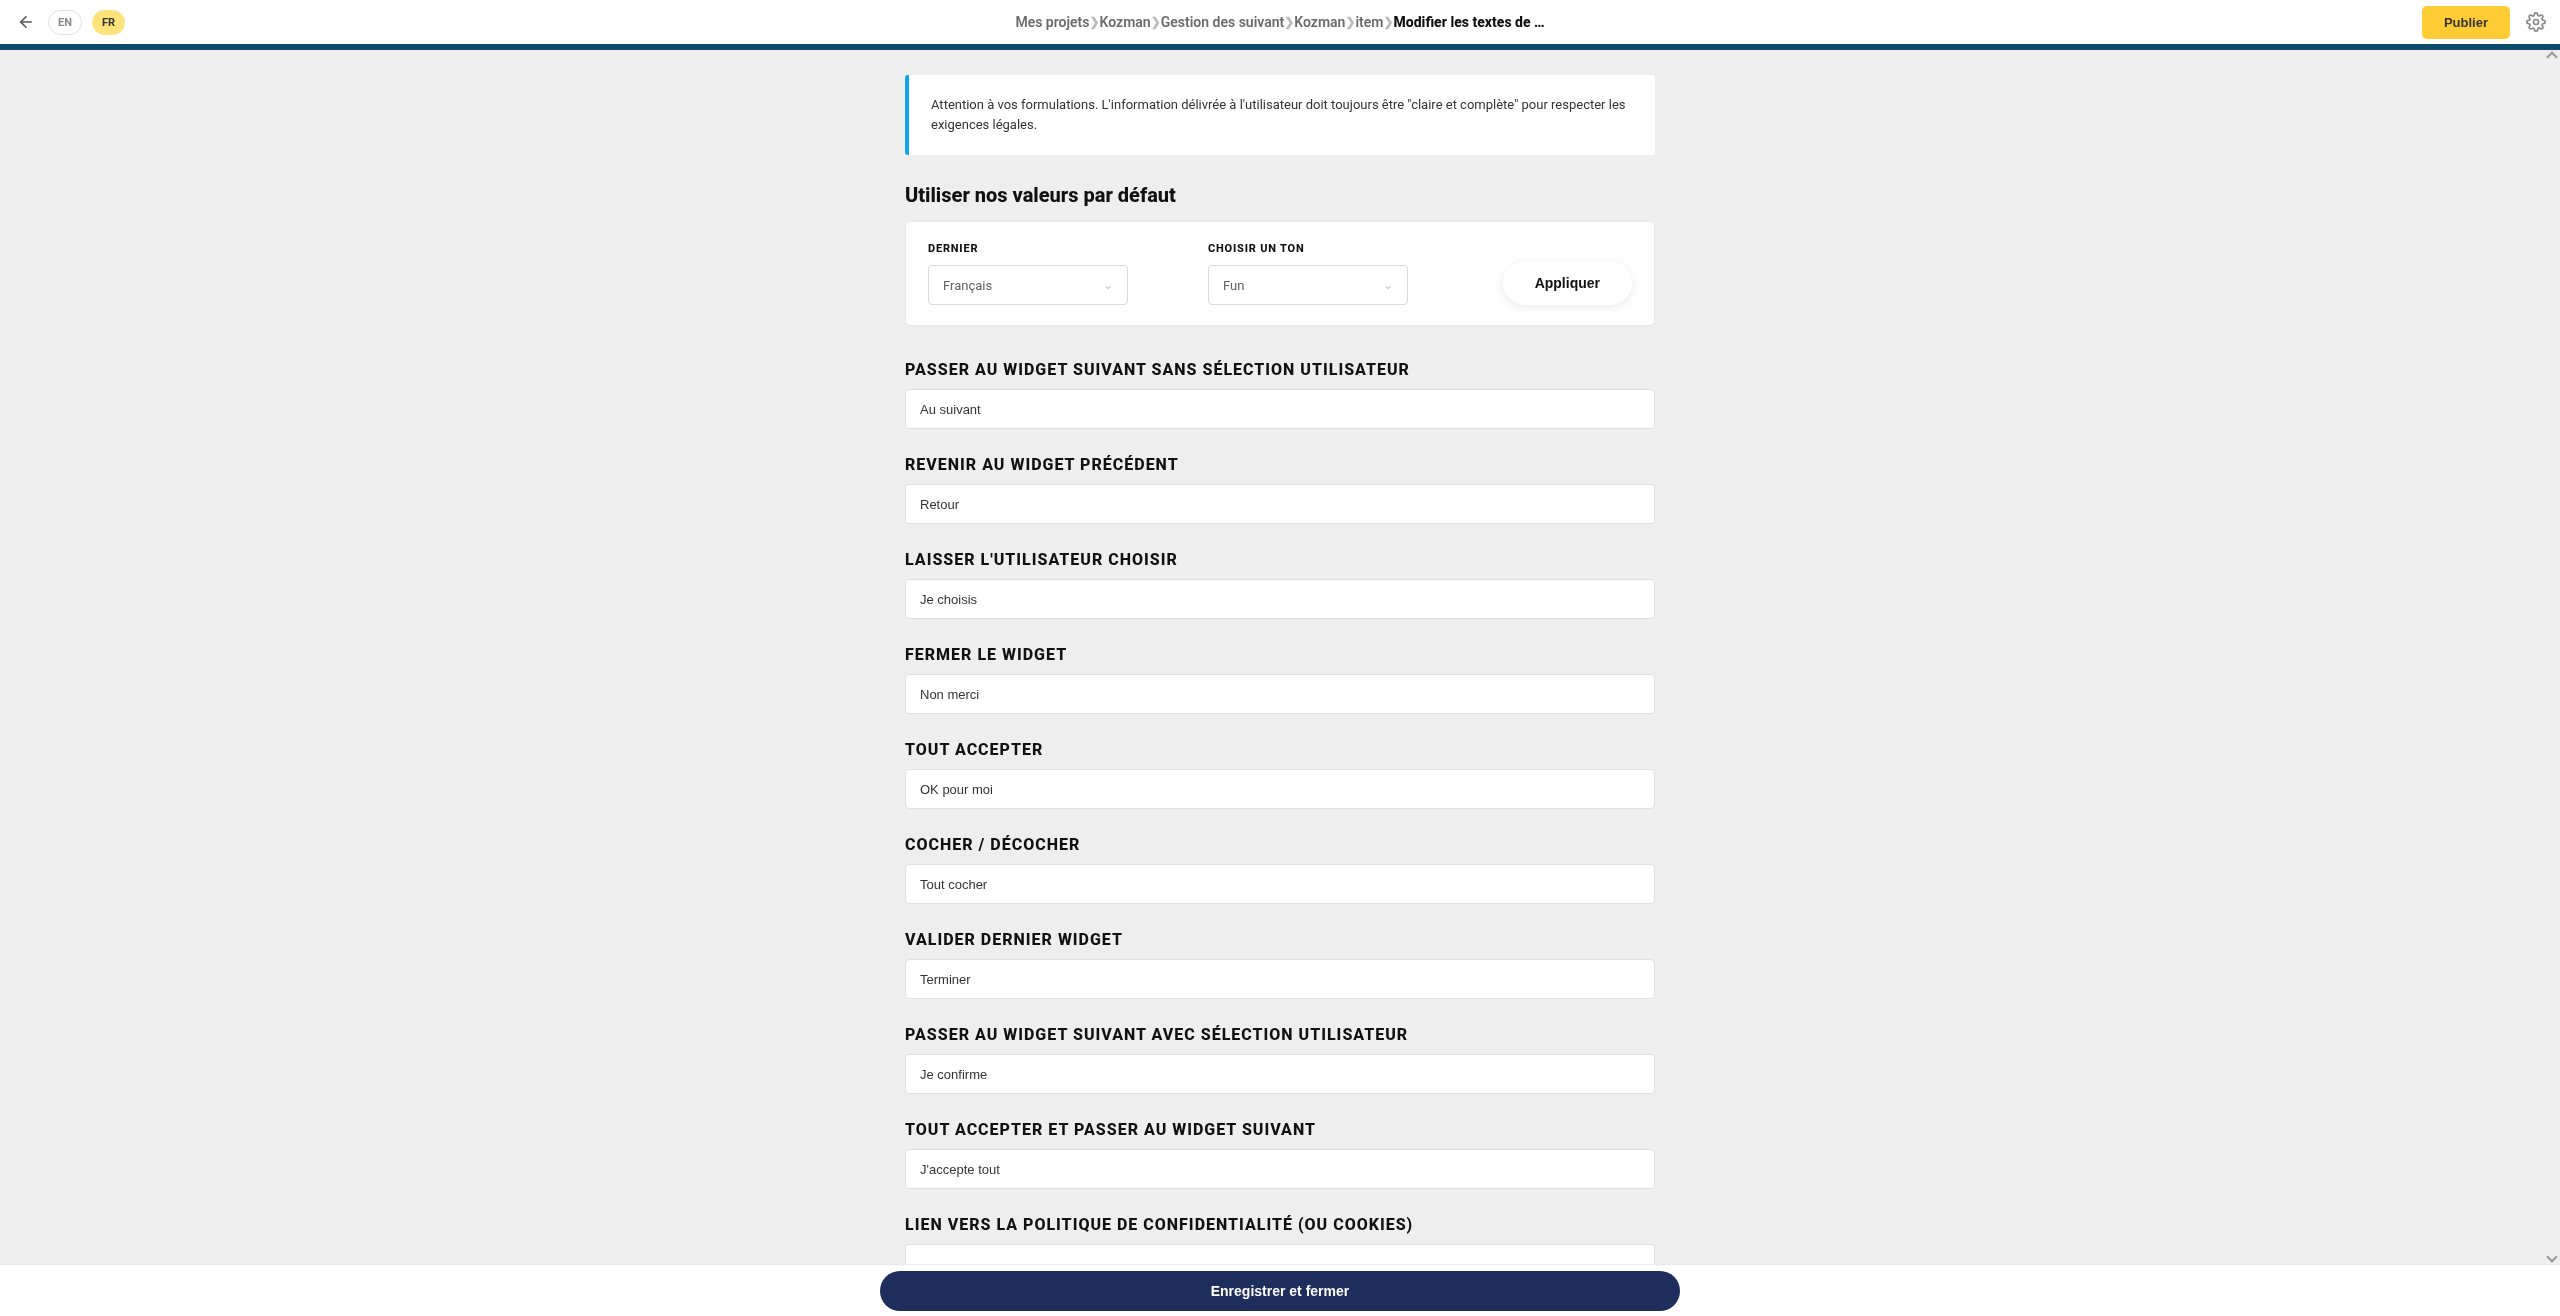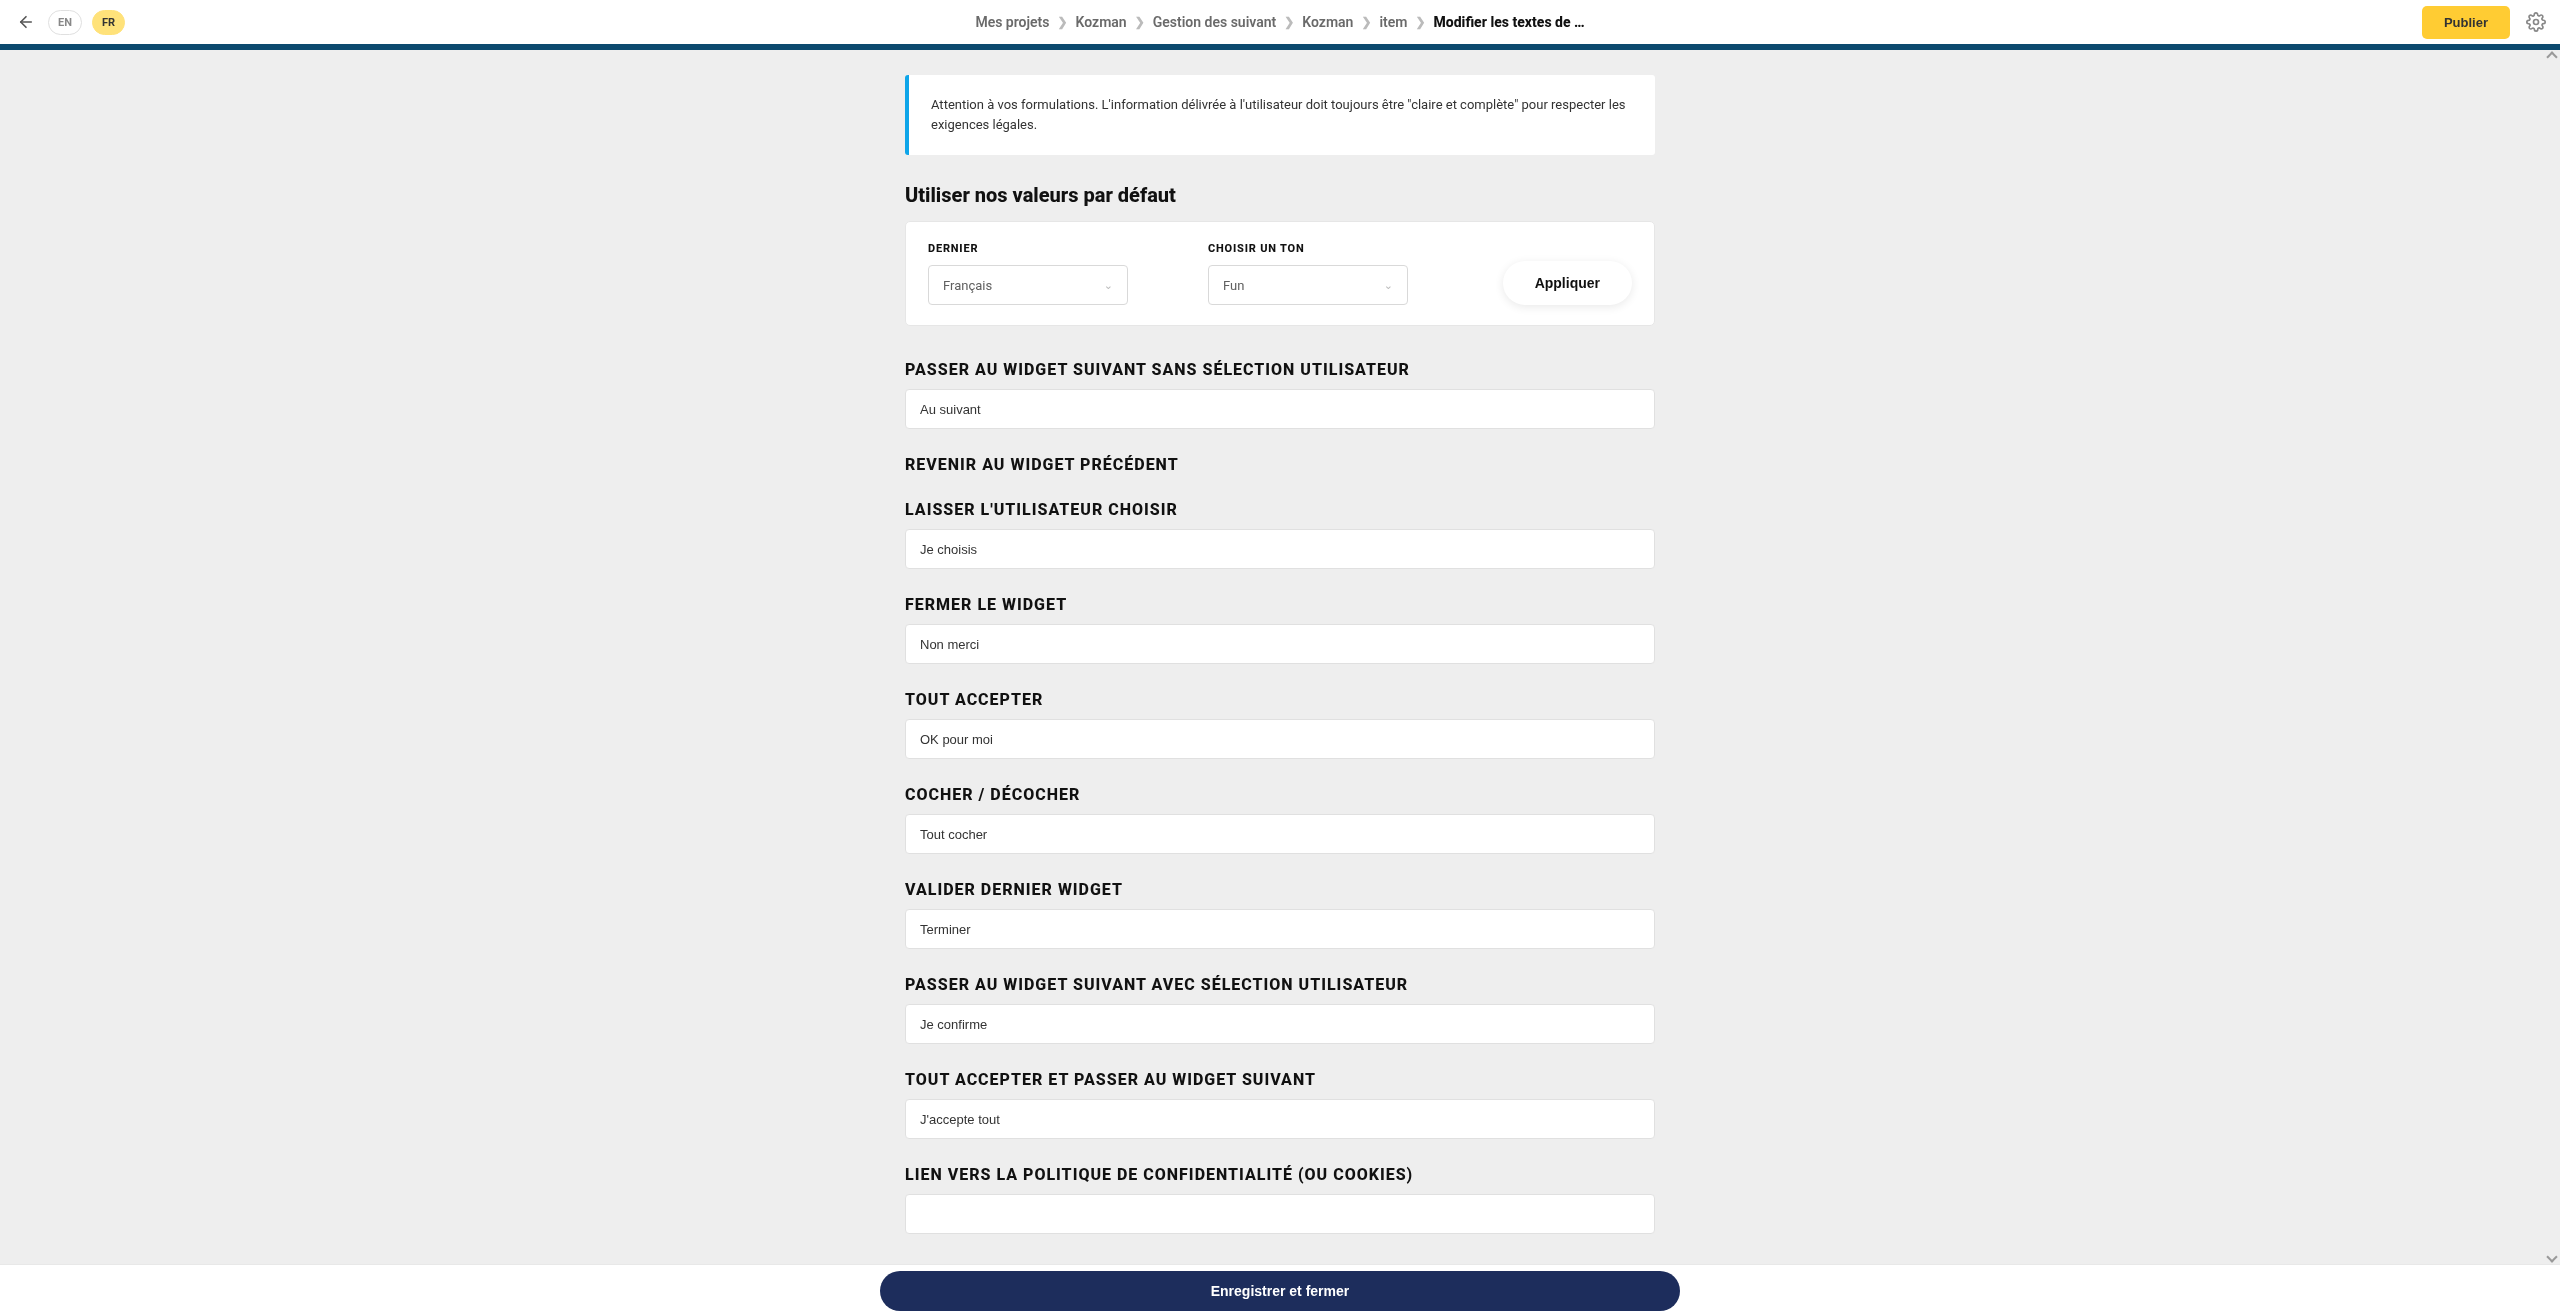--- a/index.html
+++ b/index.html
@@ -37,21 +37,21 @@
       padding: 5px 9px;
       color: #888;
       cursor: pointer;
       background: #fff;
     }
     .lang-pill.active { background: #ffe27a; border-color: #ffe27a; color: #333; }
     .breadcrumb {
       position: absolute;
       left: 50%;
       transform: translateX(-50%);
-      display: flex; align-items: center; gap: 8px;
+      display: flex; align-items: center; gap: 0;
       font-size: 14px;
       color: #6a6a6a;
       font-weight: 600;
     }
     .breadcrumb .bc-item { cursor: pointer; }
     .breadcrumb .bc-sep { color: #bbb; font-size: 12px; }
     .breadcrumb .bc-current { color: #111; font-weight: 800; }
     .header-right { margin-left: auto; display: flex; align-items: center; gap: 16px; }
     .publish-btn {
       background: #ffcc33;
@@ -281,20 +281,21 @@
       <button class="apply-btn">Appliquer</button>
     </div>
 
     <div class="field-block">
       <span class="field-label">PASSER AU WIDGET SUIVANT SANS SÉLECTION UTILISATEUR</span>
       <input class="field-input" value="Au suivant" style="">
     </div>
 
     <div class="field-block">
       <span class="field-label">REVENIR AU WIDGET PRÉCÉDENT</span>
+      <input class="field-input" value="Retour" style="">
     </div>
 
     <div class="field-block">
       <span class="field-label">LAISSER L'UTILISATEUR CHOISIR</span>
       <input class="field-input" value="Je choisis" style="">
     </div>
 
     <div class="field-block">
       <span class="field-label">FERMER LE WIDGET</span>
       <input class="field-input" value="Non merci" style="">

